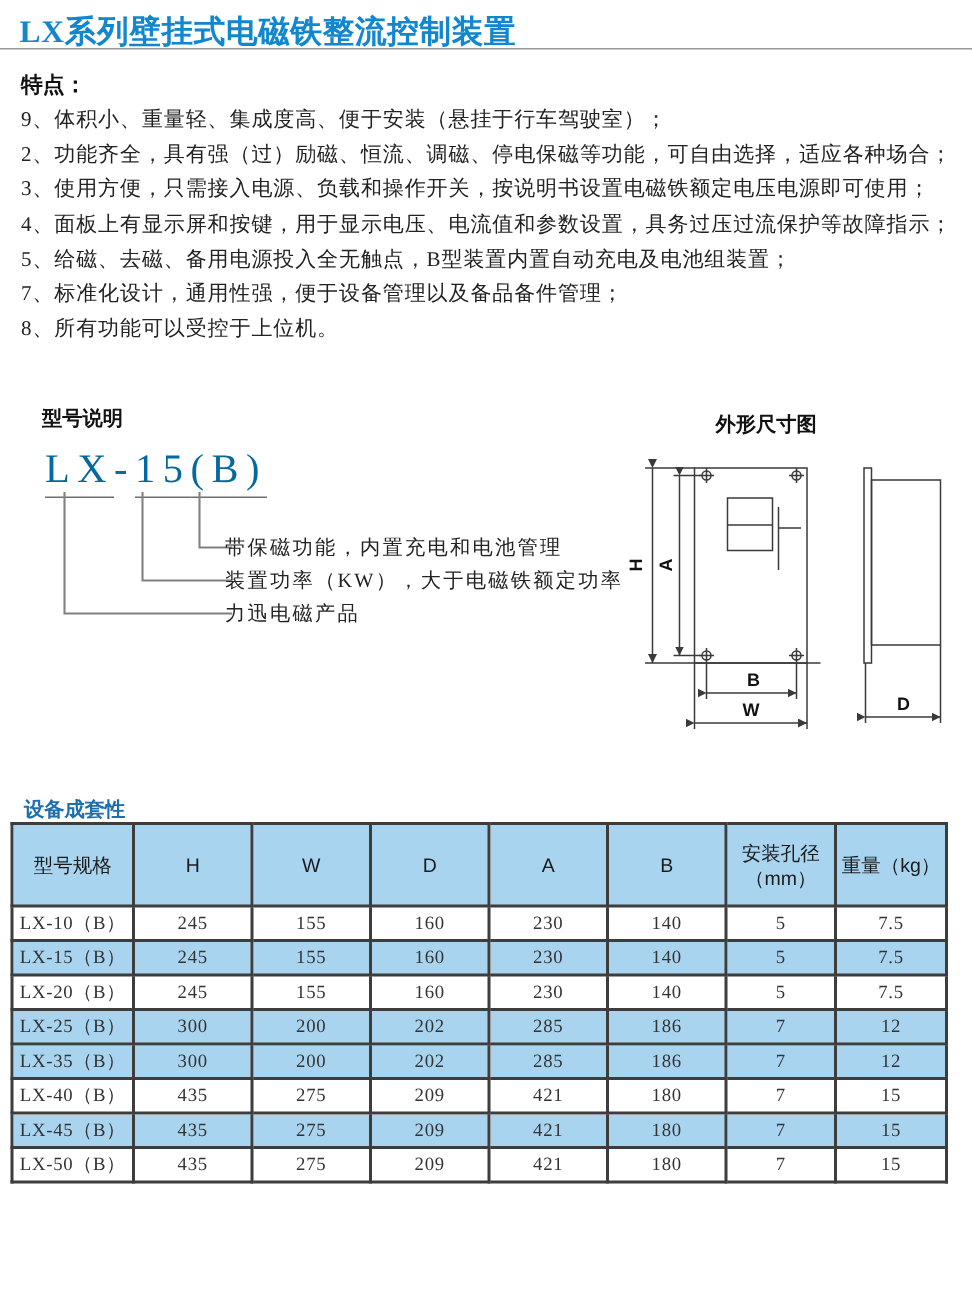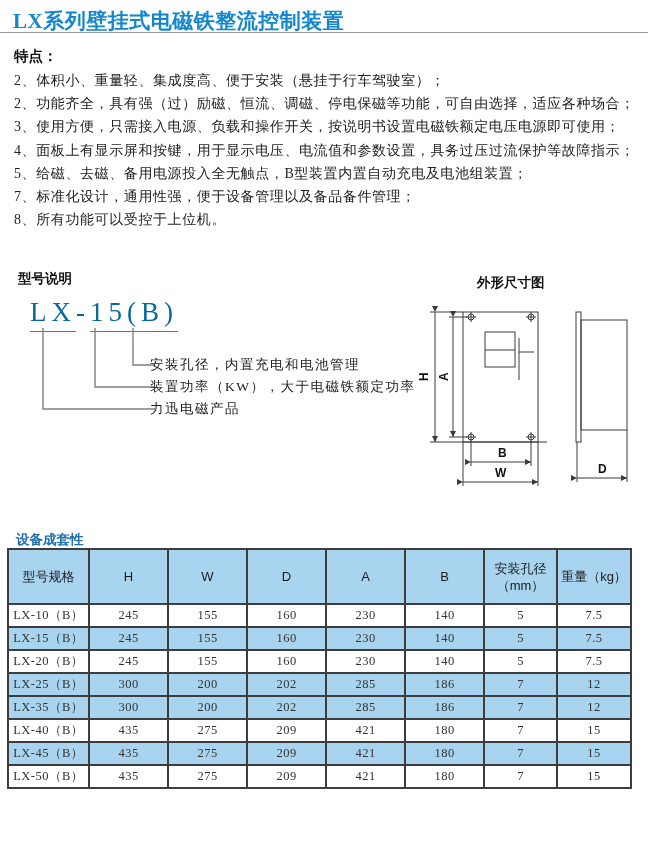--- a/index.html
+++ b/index.html
@@ -28,21 +28,21 @@
   .features-list{
     left:14px;top:69px;width:628px;
     font-family:"Liberation Serif","DejaVu Serif",serif;
     font-size:14px;line-height:23.2px;letter-spacing:0.6px;color:#222;
     list-style:none;
   }
 
   .section-heading{
     font-size:13.5px;font-weight:bold;color:#111;
   }
-  .model-heading{left:18px;top:270px;}
+  .model-heading{left:28px;top:270px;}
   .dim-heading{left:477px;top:274px;}
 
   .model-code{
     left:30px;top:297px;
     font-size:27px;letter-spacing:5px;color:#0369a1;
     font-family:Liberation Serif, serif;
     white-space:nowrap;
   }
   .model-code .seg{display:inline-block;padding-bottom:3px;}
   .model-code .u{border-bottom:1.5px solid #6e6e6e;}
@@ -89,42 +89,42 @@
   table.spec tr.alt td{background:var(--table-blue);}
 </style>
 </head>
 <body>
 
 <div class="abs page-title">LX系列壁挂式电磁铁整流控制装置</div>
 <div class="abs top-rule"></div>
 
 <div class="abs features-heading">特点：</div>
 <ul class="abs features-list">
-  <li>2、体积小、重量轻、集成度高、便于安装（悬挂于行车驾驶室）；</li>
+  <li>9、体积小、重量轻、集成度高、便于安装（悬挂于行车驾驶室）；</li>
   <li>2、功能齐全，具有强（过）励磁、恒流、调磁、停电保磁等功能，可自由选择，适应各种场合；</li>
   <li>3、使用方便，只需接入电源、负载和操作开关，按说明书设置电磁铁额定电压电源即可使用；</li>
   <li>4、面板上有显示屏和按键，用于显示电压、电流值和参数设置，具务过压过流保护等故障指示；</li>
   <li>5、给磁、去磁、备用电源投入全无触点，B型装置内置自动充电及电池组装置；</li>
   <li>7、标准化设计，通用性强，便于设备管理以及备品备件管理；</li>
   <li>8、所有功能可以受控于上位机。</li>
 </ul>
 
 <div class="abs section-heading model-heading">型号说明</div>
 
 <div class="abs model-code">
   <span class="seg u">LX</span><span class="seg">-</span><span class="seg u">15</span><span class="seg u">(B)</span>
 </div>
 
 <svg class="abs" style="left:35px;top:326px;" width="120" height="90" viewBox="0 0 120 90">
   <polyline class="conn-stroke" points="8,2 8,83 120,83"></polyline>
   <polyline class="conn-stroke" points="60,2 60,61 120,61"></polyline>
   <polyline class="conn-stroke" points="98,2 98,39 120,39"></polyline>
 </svg>
 
-<div class="abs model-label label-b">安装孔径，内置充电和电池管理</div>
+<div class="abs model-label label-b">带保磁功能，内置充电和电池管理</div>
 <div class="abs model-label label-power">装置功率（KW），大于电磁铁额定功率</div>
 <div class="abs model-label label-brand">力迅电磁产品</div>
 
 <div class="abs section-heading dim-heading">外形尺寸图</div>
 
 <svg class="abs" style="left:410px;top:295px;" width="238" height="215" viewBox="0 0 238 215">
   <defs>
     <marker id="ah" markerWidth="8" markerHeight="8" refX="6" refY="3" orient="auto" markerUnits="strokeWidth">
       <path d="M0,0 L6,3 L0,6 z" fill="#3a3a3a"></path>
     </marker>

